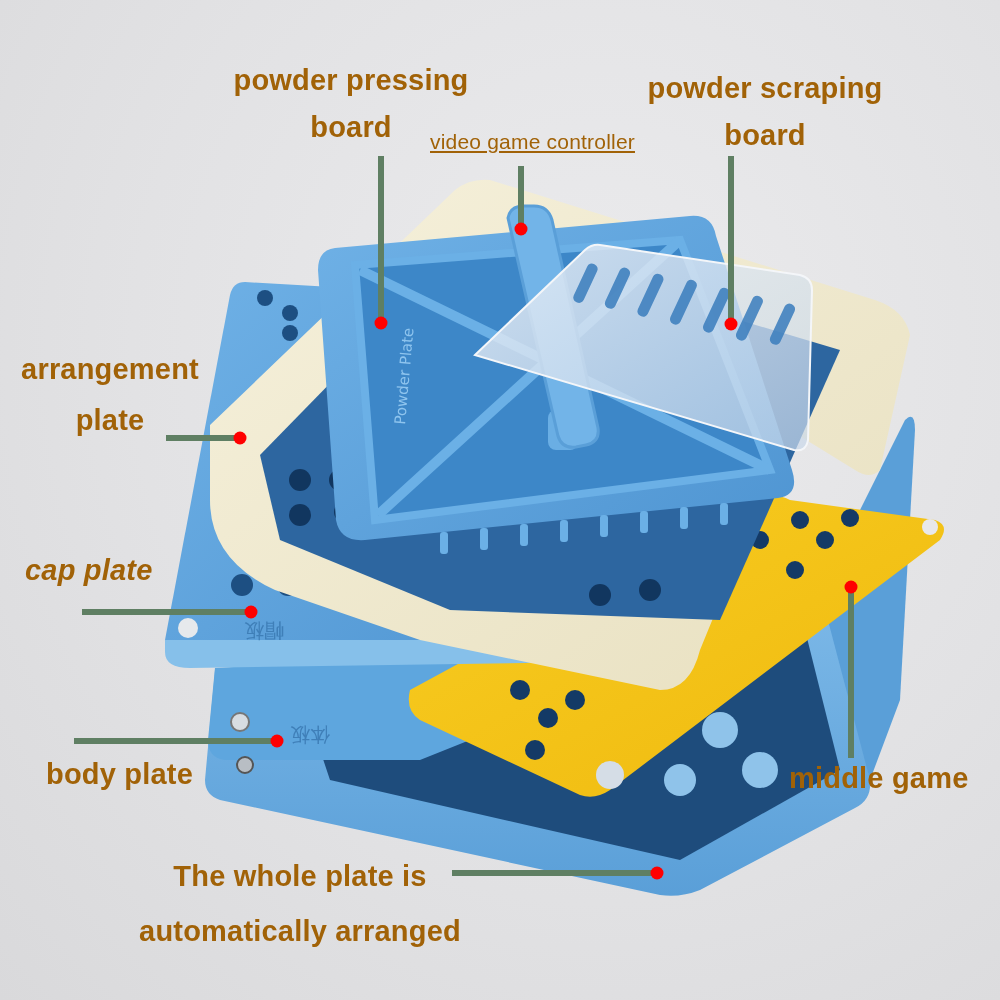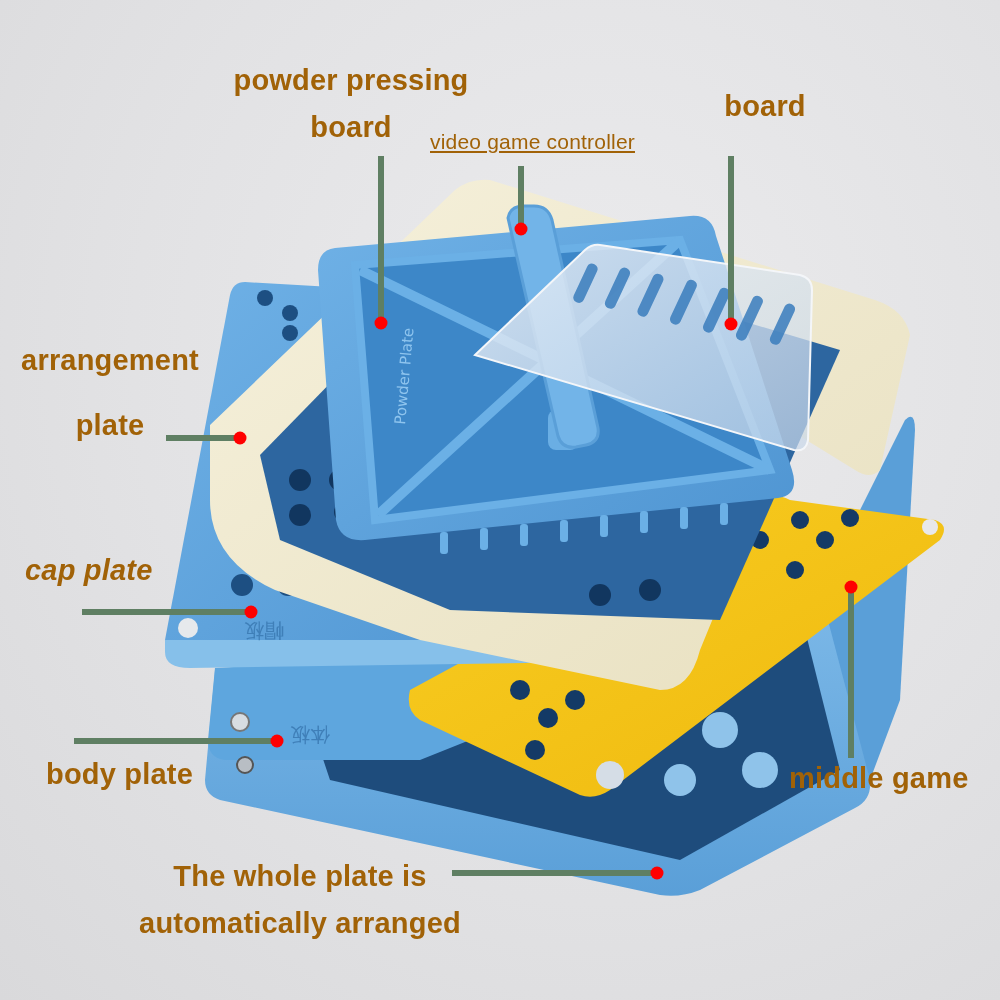--- a/index.html
+++ b/index.html
@@ -169,42 +169,43 @@
   <div style="margin-top:18px;">board</div>
 </div>
 <div class="vline" style="left:378px; top:156px; height:166px;"></div>
 <div class="dot" style="left:381px; top:323px;"></div>
 
 <div class="label small" style="left:430px; top:131px;text-decoration:underline;">video game controller</div>
 <div class="vline" style="left:518px; top:166px; height:60px;"></div>
 <div class="dot" style="left:521px; top:229px;"></div>
 
 <div class="label center" style="left:640px; top:74px; width:250px;">
+  <div>powder scraping</div>
   <div style="margin-top:18px;">board</div>
 </div>
 <div class="vline" style="left:728px; top:156px; height:166px;"></div>
 <div class="dot" style="left:731px; top:324px;"></div>
 
-<div class="label center" style="left:10px; top:346px; width:200px;">
+<div class="label center" style="left:10px; top:355px; width:200px;">
   <div>arrangement</div>
-  <div style="margin-top:36px;">plate</div>
+  <div style="margin-top:22px;">plate</div>
 </div>
 <div class="hline" style="left:166px; top:435px; width:74px;"></div>
 <div class="dot" style="left:240px; top:438px;"></div>
 
 <div class="label" style="left:25px; top:556px;font-style:italic;">cap plate</div>
 <div class="hline" style="left:82px; top:609px; width:168px;"></div>
 <div class="dot" style="left:251px; top:612px;"></div>
 
 <div class="label" style="left:5px; top:760px;margin-left:41px;">body plate</div>
 <div class="hline" style="left:74px; top:738px; width:202px;"></div>
 <div class="dot" style="left:277px; top:741px;"></div>
 
 <div class="vline" style="left:848px; top:588px; height:170px;"></div>
 <div class="dot" style="left:851px; top:587px;"></div>
 <div class="label" style="left:789px; top:764px;">middle game</div>
 
 <div class="label center" style="left:120px; top:862px; width:360px;">
   <div>The whole plate is</div>
-  <div style="margin-top:18px;">automatically arranged</div>
+  <div style="margin-top:26px;">automatically arranged</div>
 </div>
 <div class="hline" style="left:452px; top:870px; width:204px;"></div>
 <div class="dot" style="left:657px; top:873px;"></div>
 
 </body></html>

